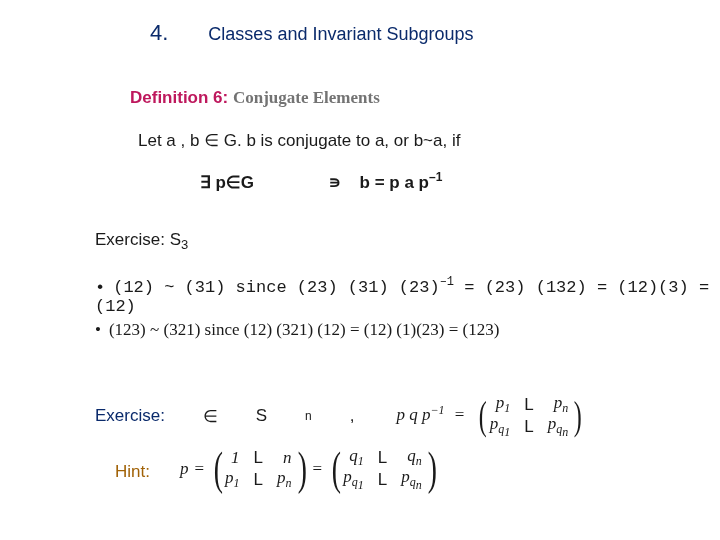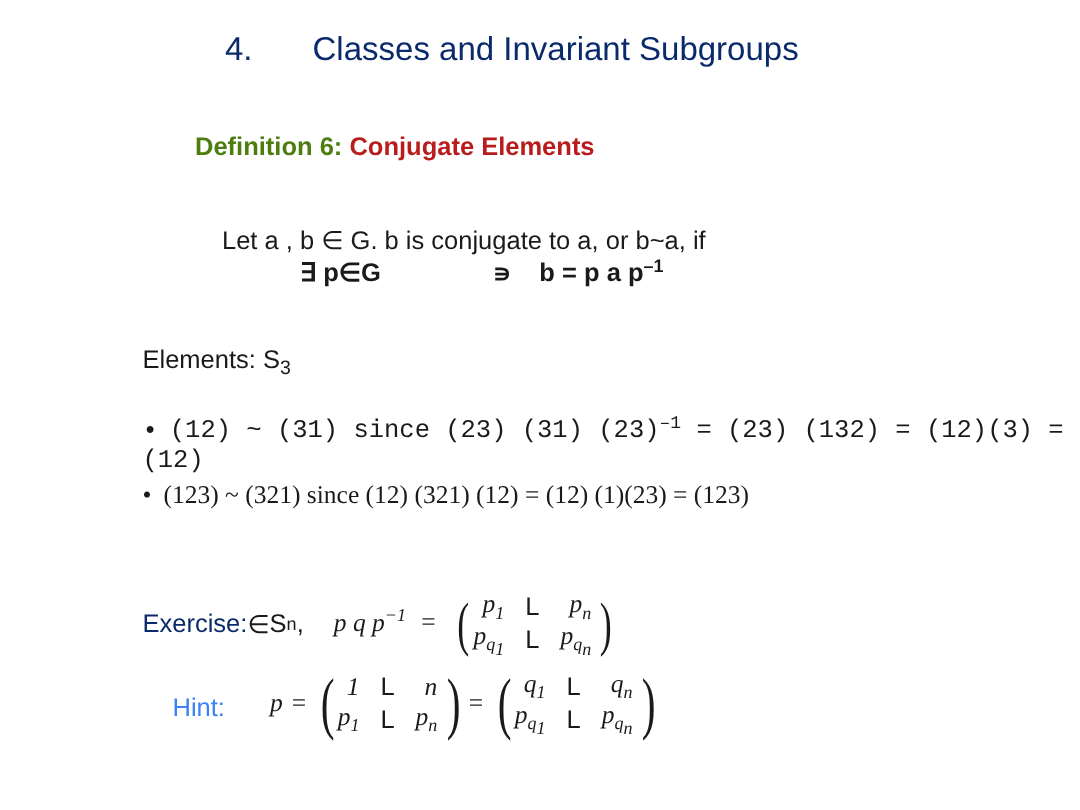--- a/index.html
+++ b/index.html
@@ -22,35 +22,34 @@
     display: flex;
     align-items: baseline;
     color: #0a2a6b;
   }
   .title-num {
     margin-left: 150px;
     font-size: 22px;
   }
   .title-text {
     margin-left: 40px;
-    font-size: 22px;
+    font-size: 18px;
   }
   .def-label {
     position: absolute;
     top: 88px;
     left: 130px;
     font-weight: bold;
   }
-  .def-word { color: #4d7c0f; }
-  .def-name { color: #b91c1c; }
+  .def-word { color: #be185d; }
+  .def-name { color: #737373; font-family: Liberation Serif, serif; }
   .let-line {
     position: absolute;
     top: 130px;
-    left: 148px;
-    margin-top: 20px;
+    left: 138px;
   }
   .exists-line {
     position: absolute;
     top: 170px;
     left: 200px;
     font-weight: bold;
   }
   .exists-line .sym { font-family: 'Segoe UI Symbol','Arial Unicode MS',sans-serif; }
   .ni-sym { margin: 0 14px 0 70px; font-family: 'Segoe UI Symbol','Arial Unicode MS',sans-serif; }
   .example {
@@ -73,32 +72,33 @@
   }
   .bullet-dot { margin-right: 8px; }
   .sup { font-size: 12px; vertical-align: super; }
   .sub { font-size: 12px; vertical-align: sub; }
   .exercise-line {
     position: absolute;
     top: 392px;
     left: 95px;
     display: flex;
     align-items: center;
+    gap: 38px;
   }
   .exercise-label { color: #0a2a6b; }
   .pqp-matrix {
     display: inline-block;
-    margin-left: 20px;
+    margin-left: 4px;
     position: relative;
   }
   .hint {
     position: absolute;
     top: 462px;
     left: 115px;
-    color: #3b82f6;
+    color: #a16207;
   }
   .hint-matrices {
     position: absolute;
     top: 445px;
     left: 180px;
     display: flex;
     align-items: center;
   }
   
   .mx {
@@ -150,21 +150,21 @@
   <span>Let  a , b </span><span>∈</span><span> G.    b  is conjugate to  a, or  b~a,  if</span>
 </div>
 
 <div class="exists-line">
   <span class="sym">∃</span><span>  p∈G</span>
   <span class="ni-sym">∍</span>
   <span>b = p a p</span><span class="sup">–1</span>
 </div>
 
 <div class="example">
-  <span>Elements: S</span><span class="example-sub">3</span>
+  <span>Exercise: S</span><span class="example-sub">3</span>
 </div>
 
 <div class="bullet1">
   <span class="bullet-dot">•</span><span>(12) ~ (31)   since   (23) (31) (23)</span><span class="sup">–1</span><span> = (23) (132) = (12)(3) = (12)</span>
 </div>
 
 <div class="bullet2">
   <span class="bullet-dot">•</span><span>(123) ~ (321)  since  (12) (321) (12) = (12) (1)(23) = (123)</span>
 </div>
 

